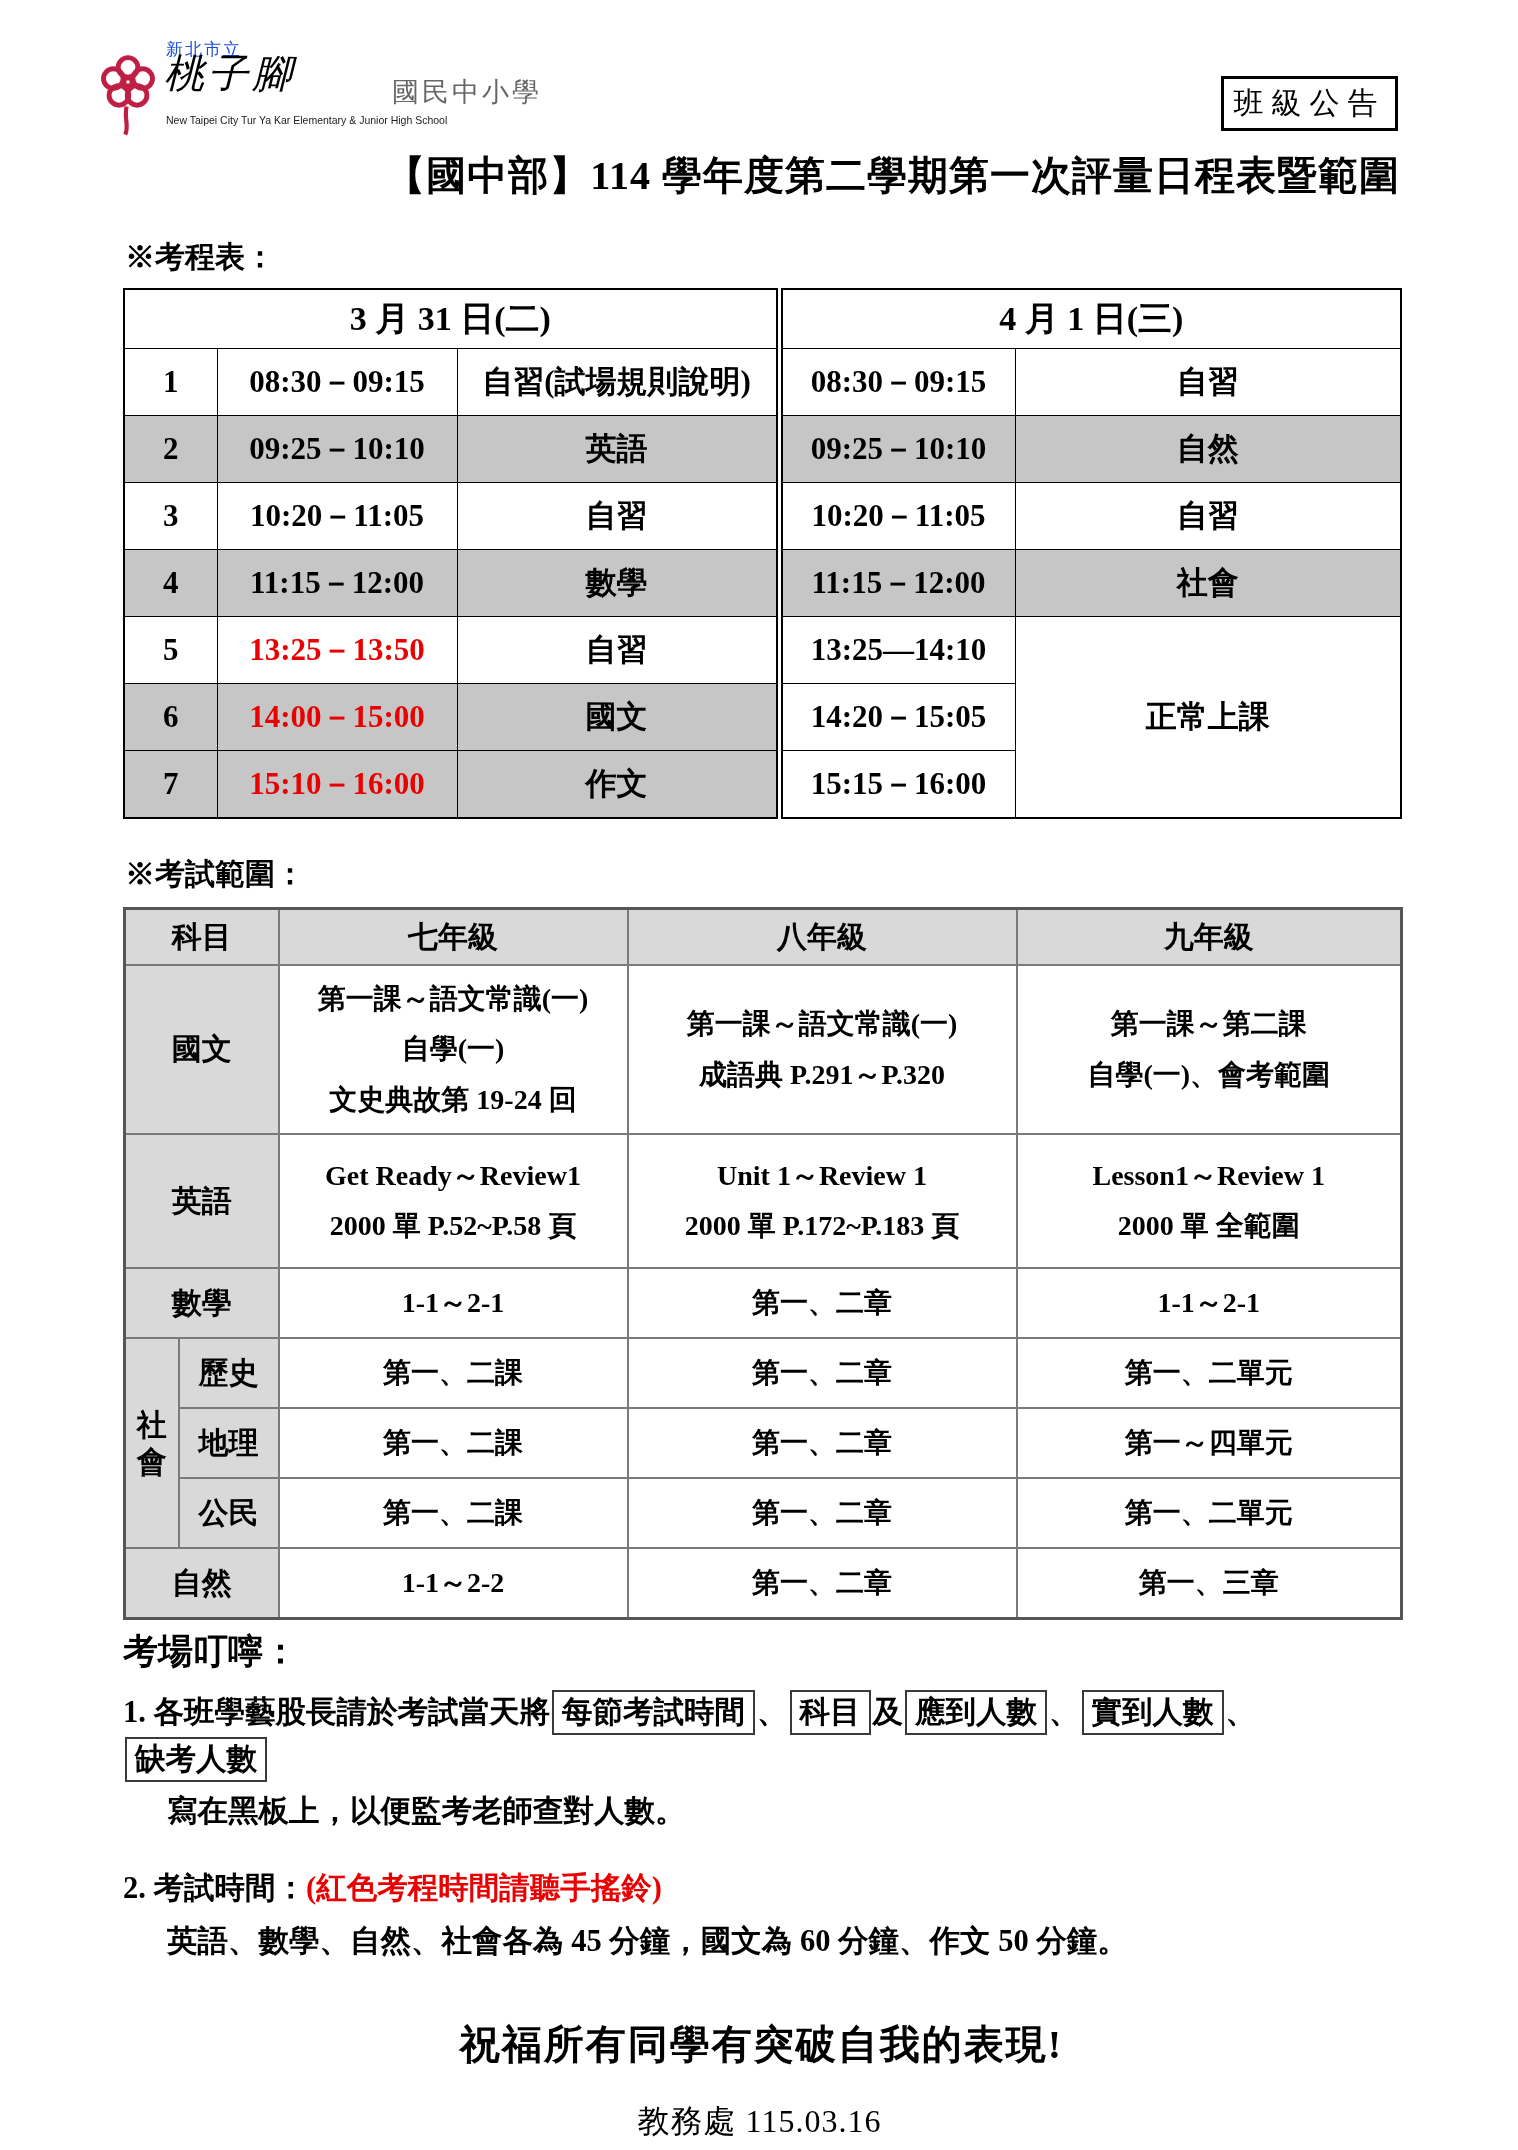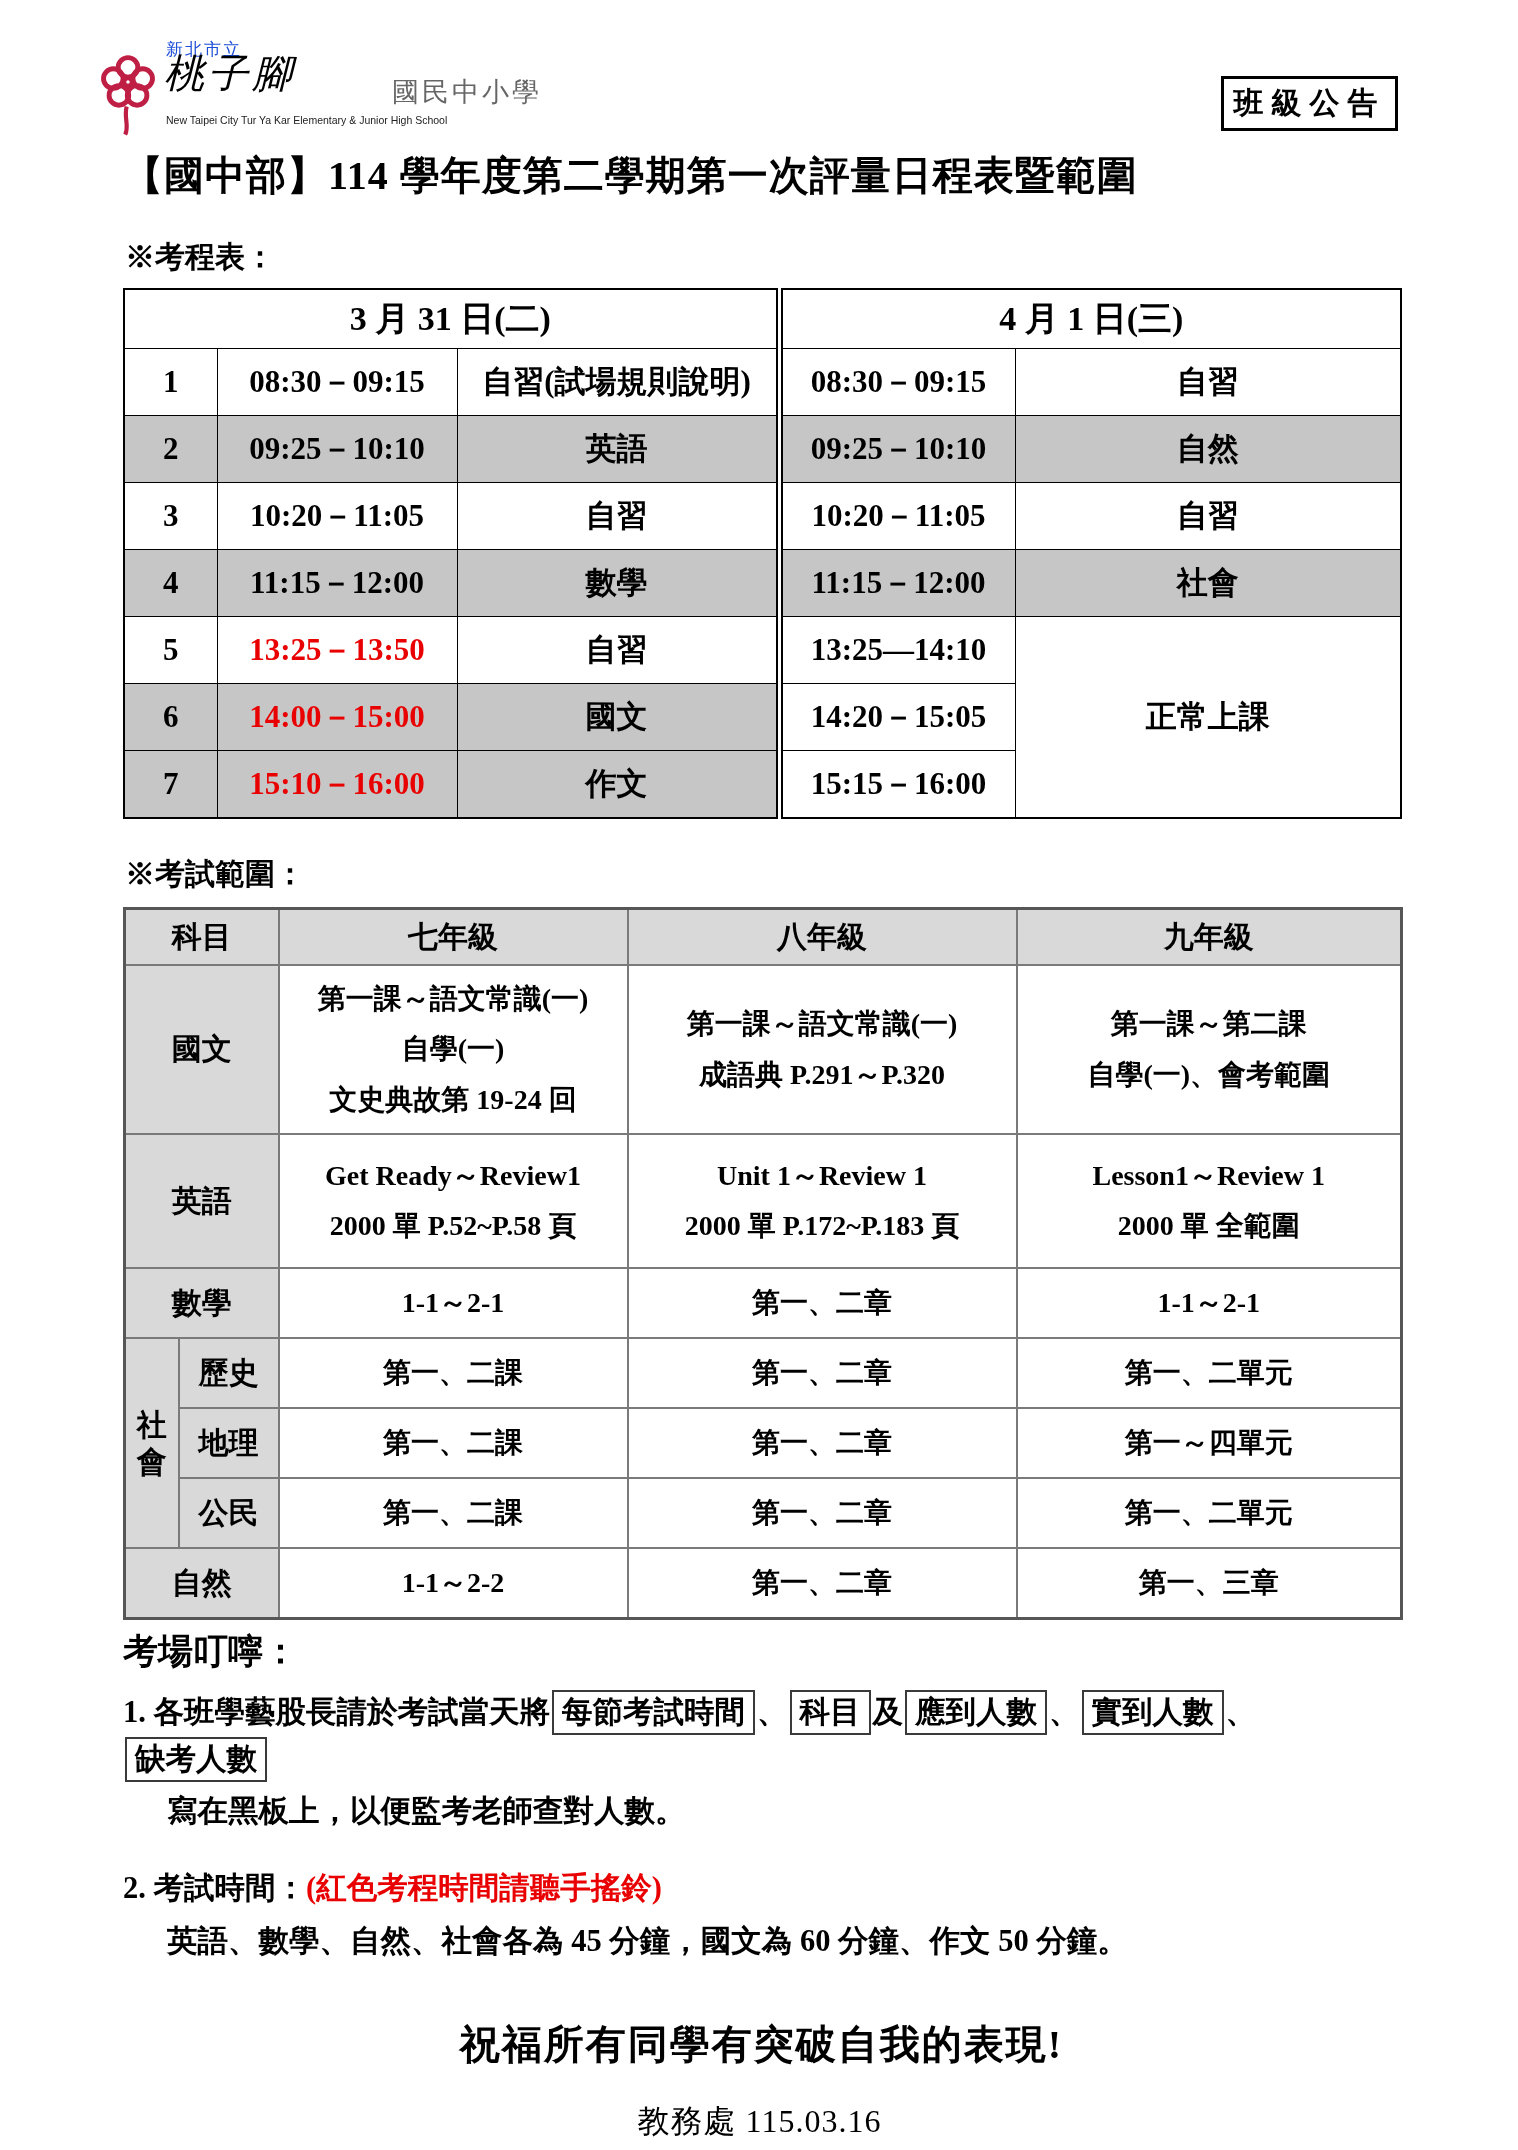--- a/index.html
+++ b/index.html
@@ -7,25 +7,25 @@
   .page{position:relative;width:1518px;height:2150px;background:#fff;overflow:hidden;}
 
   
   .logo-wrap{position:absolute;left:92px;top:38px;width:500px;height:100px;}
   .logo-flower{position:absolute;left:0;top:14px;width:72px;height:84px;}
   .logo-region{position:absolute;left:74px;top:0;font-size:17px;color:#1d4ed8;letter-spacing:2px;}
   .logo-name{position:absolute;left:72px;top:16px;font-size:40px;font-weight:normal;font-style:italic;letter-spacing:4px;line-height:1;}
   .logo-type{position:absolute;left:300px;top:36px;font-size:27px;color:#666;letter-spacing:3px;}
   .logo-eng{position:absolute;left:74px;top:76px;font-size:10.5px;color:#222;white-space:nowrap;font-family:"Liberation Sans",sans-serif;}
   .badge{position:absolute;left:1221px;top:76px;width:177px;height:55px;border:3px solid #000;
-         display:flex;align-items:center;justify-content:center;font-size:30px;font-weight:bold;letter-spacing:8px;box-sizing:border-box;}
+         display:flex;align-items:center;justify-content:center;font-size:30px;font-weight:normal;letter-spacing:8px;box-sizing:border-box;}
 
   
   .content{position:absolute;left:123px;top:148px;width:1277px;}
-  .title{text-align:left;font-size:40px;font-weight:bold;letter-spacing:1px;}
+  .title{text-align:right;font-size:40px;font-weight:bold;letter-spacing:1px;}
   .sec-label{font-size:30px;font-weight:bold;margin-top:34px;margin-left:2px;}
 
   
   table{border-collapse:collapse;table-layout:fixed;}
   .t1{width:1277px;margin-top:10px;border:2.5px solid #000;}
   .t1 td{border:1.5px solid #000;text-align:center;vertical-align:middle;overflow:hidden;}
   .t1 tr.hdr td{height:56px;font-size:34px;font-weight:bold;}
   .t1 tr.drow td{height:64px;font-size:31px;font-weight:bold;}
   .t1 td.dbl{border-left:7px double #000;}
   .grayc{background:#c6c6c6;}

